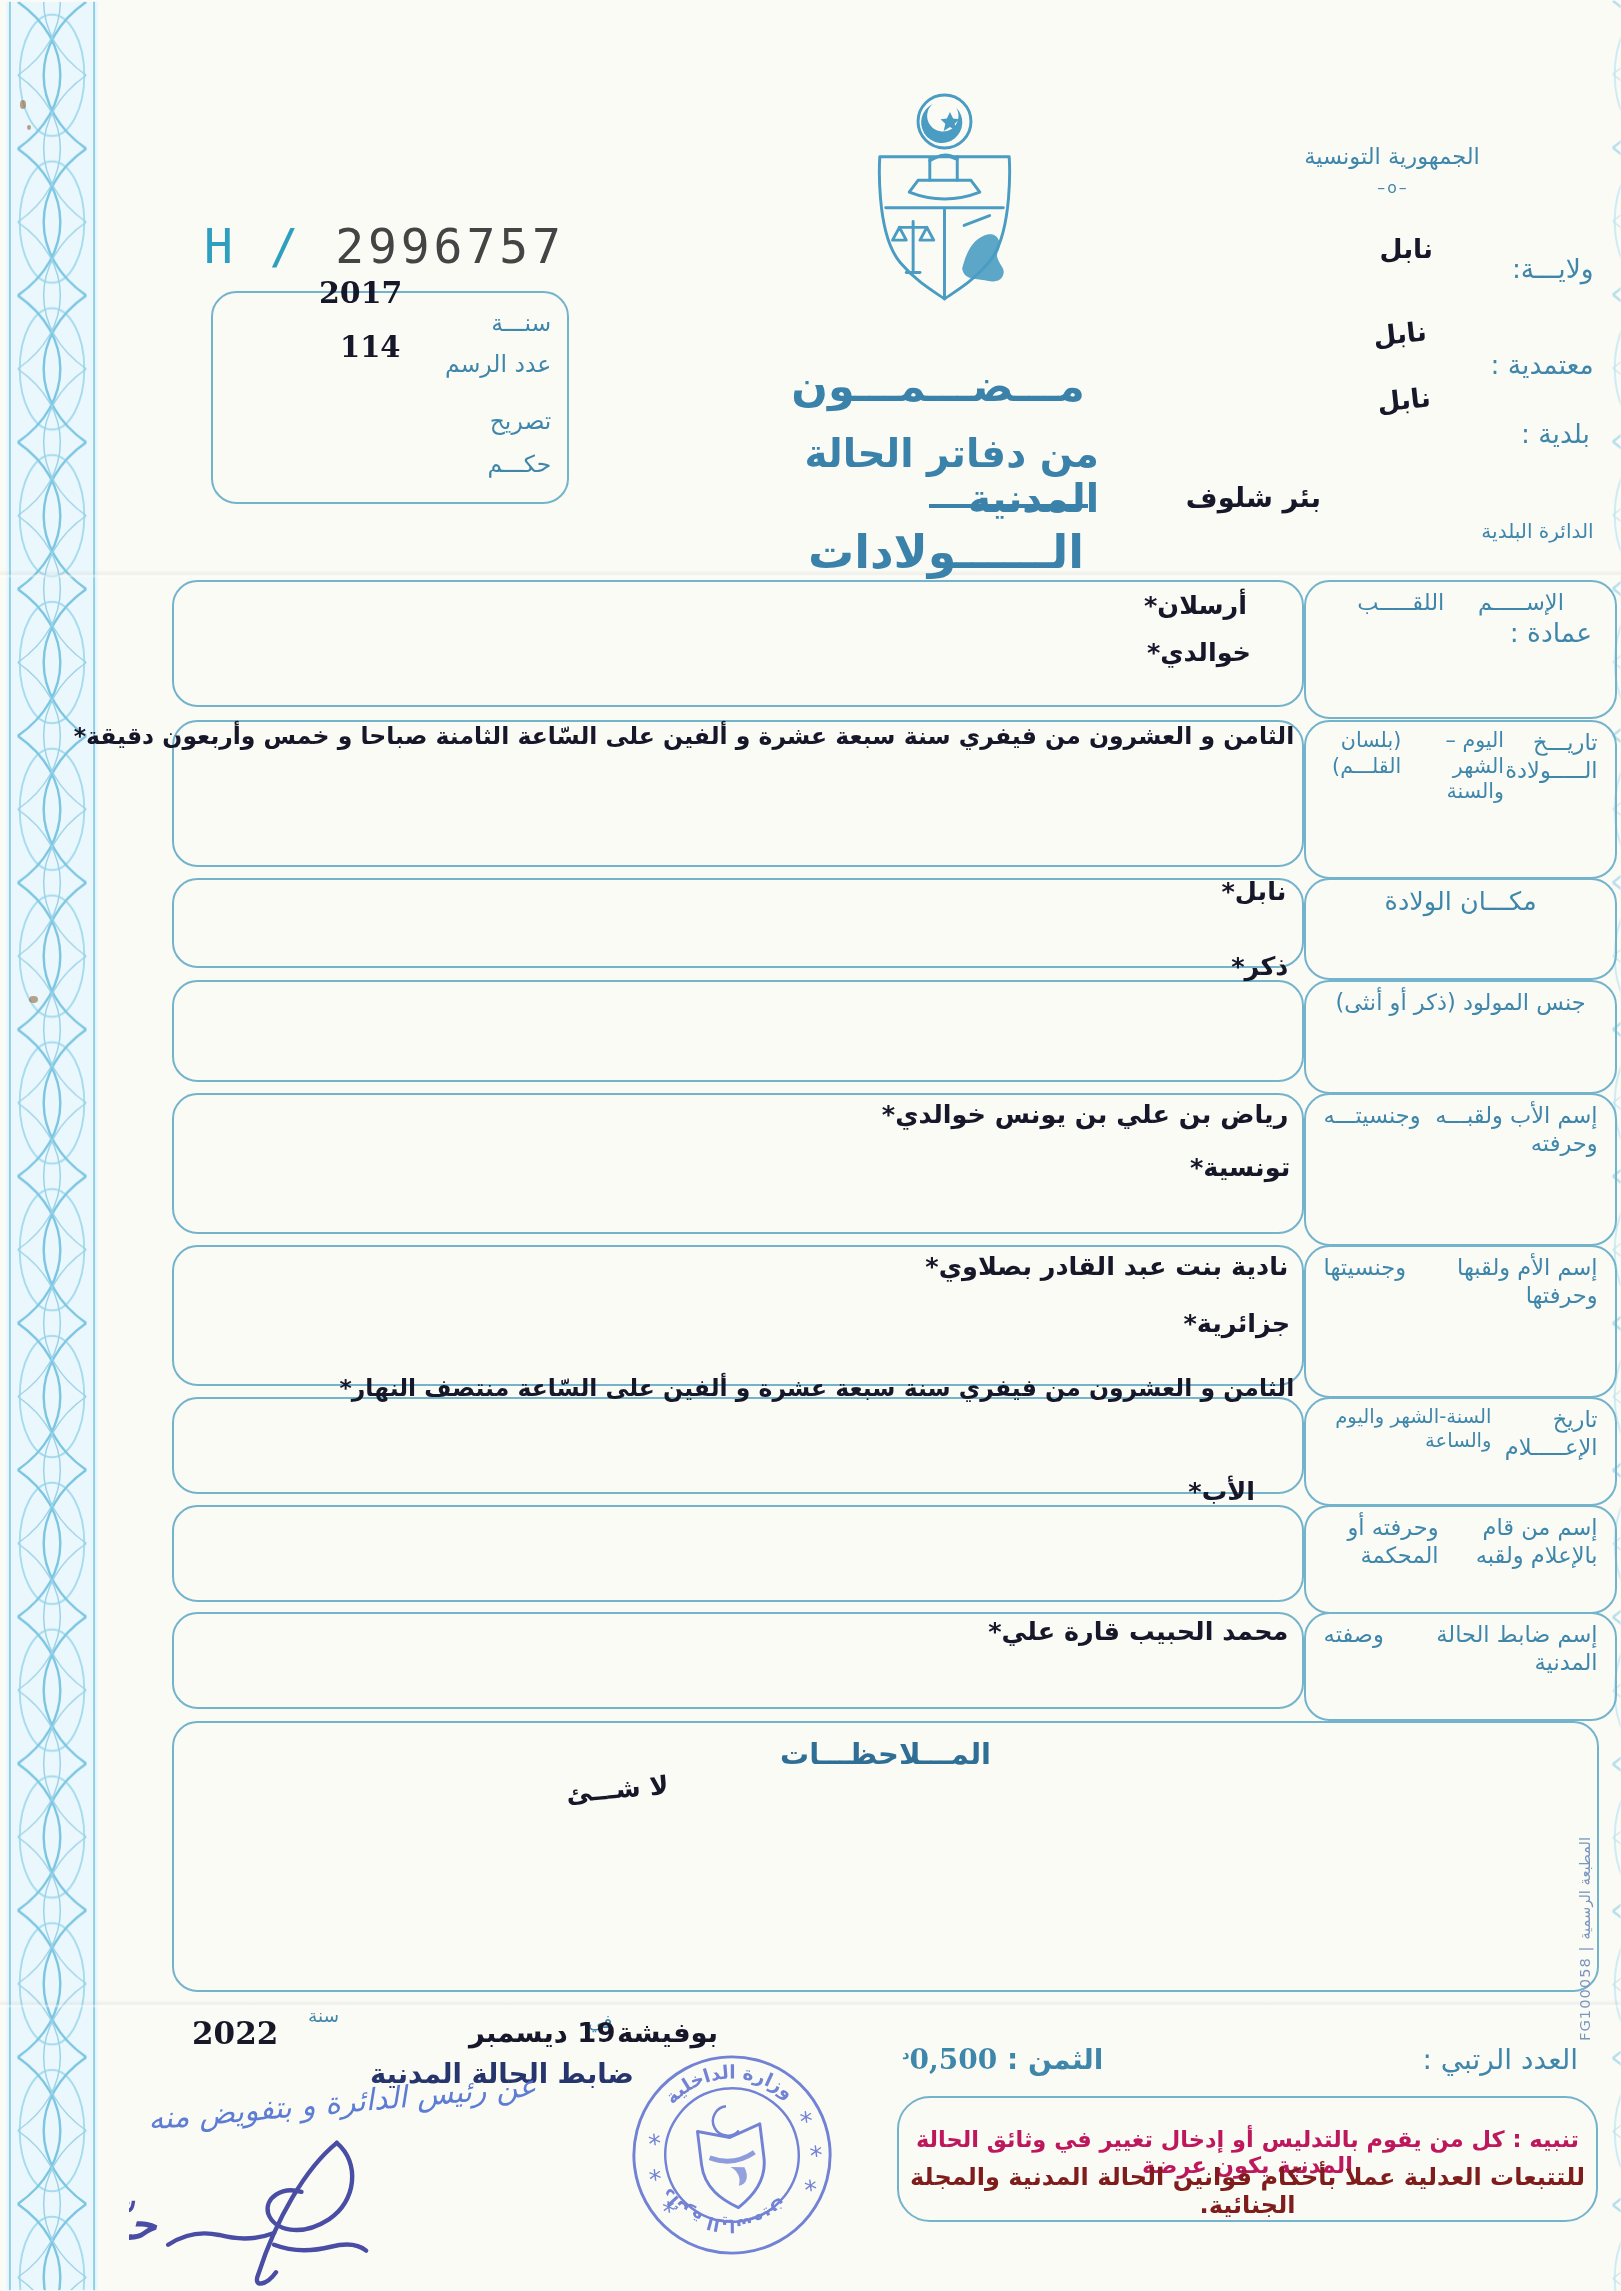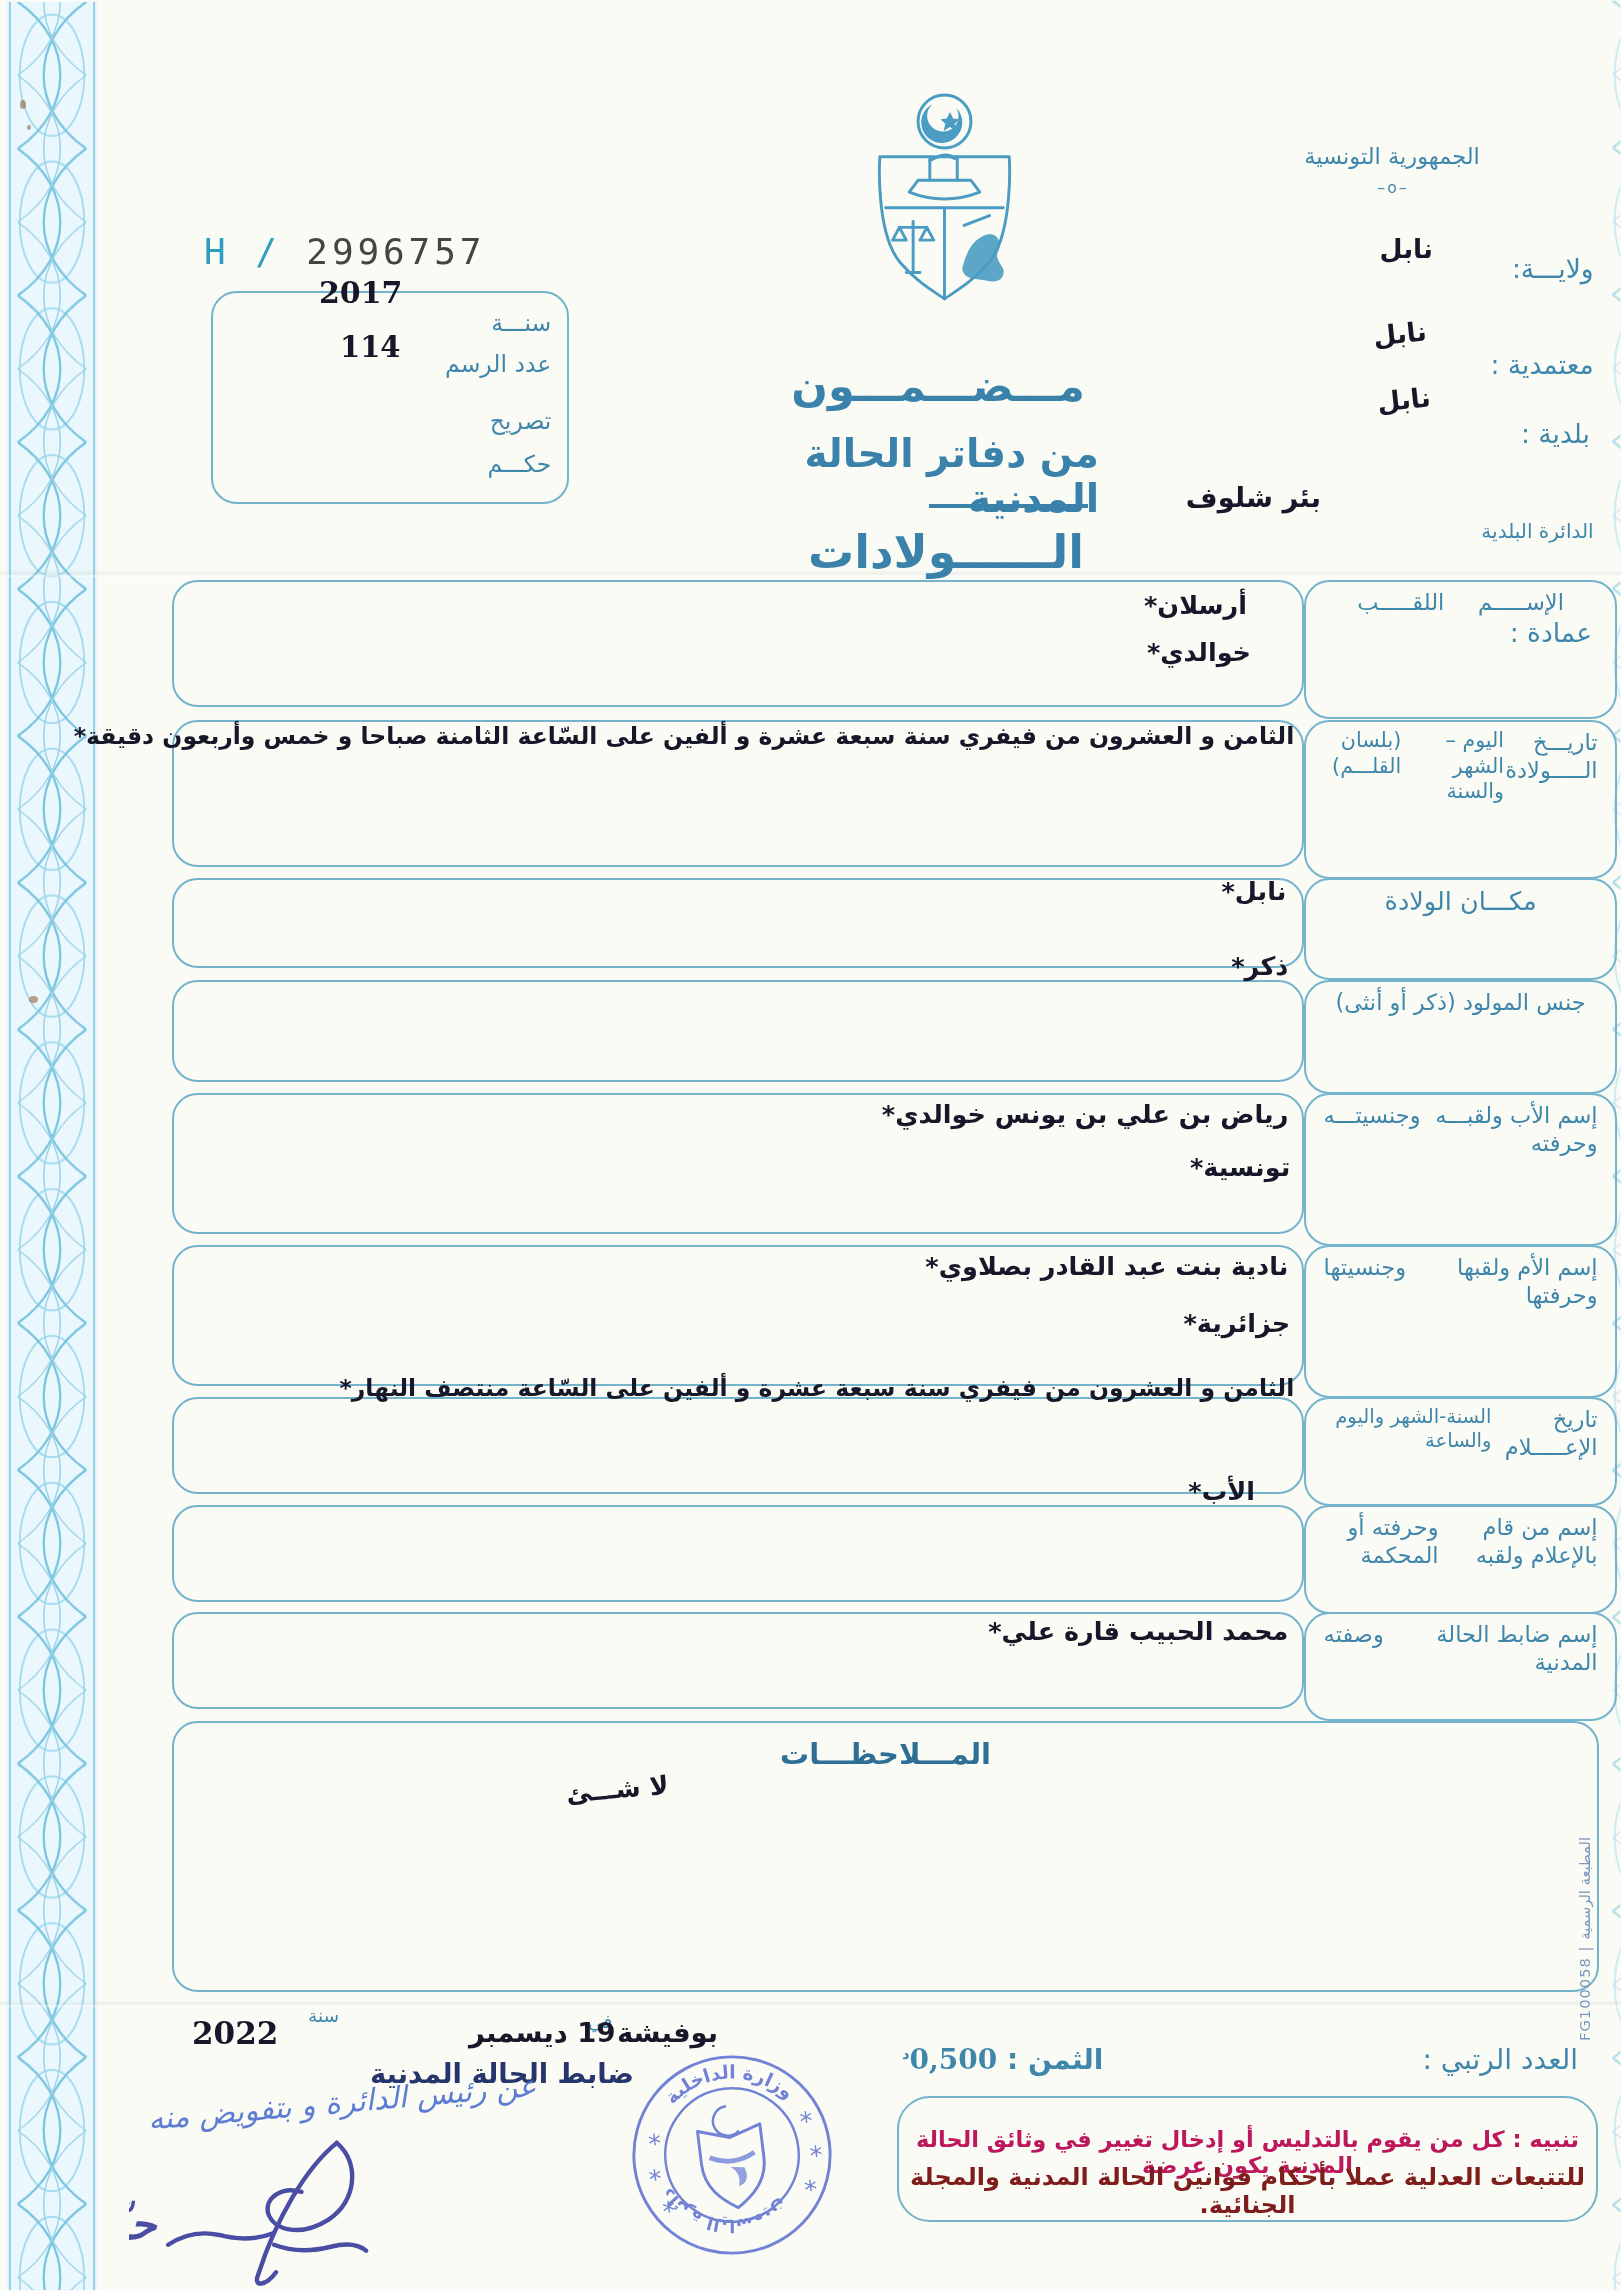--- a/index.html
+++ b/index.html
@@ -80,21 +80,21 @@
   <div class="abs ink" style="right:188px;top:233px;font-size:26.5px" dir="rtl">نابل</div>
   <div class="abs blue" style="right:27.4px;top:349px;font-size:26.5px" dir="rtl">معتمدية :</div>
   <div class="abs ink" style="right:194px;top:318px;font-size:26.5px;transform:rotate(-6deg)" dir="rtl">نابل</div>
   <div class="abs blue" style="right:31px;top:418px;font-size:26.5px" dir="rtl">بلدية :</div>
   <div class="abs ink" style="right:190px;top:384px;font-size:26.5px;transform:rotate(-6deg)" dir="rtl">نابل</div>
   <div class="abs blue" style="right:27.4px;top:519px;font-size:20px" dir="rtl">الدائرة البلدية</div>
   <div class="abs ink" style="right:300px;top:482px;font-size:27.4px" dir="rtl">بئر شلوف</div>
   <div class="abs blue" style="right:29px;top:617px;font-size:26.5px" dir="rtl">عمادة :</div>
   <div class="abs ink" style="right:196px;top:612px;font-size:26.5px" dir="rtl"></div>
 
-  <div class="abs mono" style="left:204px;top:231px;font-size:36px;letter-spacing:3.9px;color:#444"><span style="color:#2f9fc0">H /</span> <span>2996757</span></div>
+  <div class="abs mono" style="left:204px;top:218px;font-size:48px;letter-spacing:3.9px;color:#444"><span style="color:#2f9fc0">H /</span> <span>2996757</span></div>
 
   <div class="abs box" style="left:211px;top:291px;width:338px;height:209px">
     <div class="abs serif ink" style="left:106px;top:-17.6px;font-size:30px">2017</div>
     <div class="abs serif ink" style="left:127px;top:37px;font-size:29px">114</div>
     <div class="abs blue" style="right:15.7px;top:15.7px;font-size:23.5px" dir="rtl">سنـــة</div>
     <div class="abs blue" style="right:15.7px;top:57px;font-size:23.5px" dir="rtl">عدد الرسم</div>
     <div class="abs blue" style="right:15.7px;top:114px;font-size:23.5px" dir="rtl">تصريح</div>
     <div class="abs blue" style="right:15.7px;top:157px;font-size:23.5px" dir="rtl">حكـــم</div>
   </div>
 

